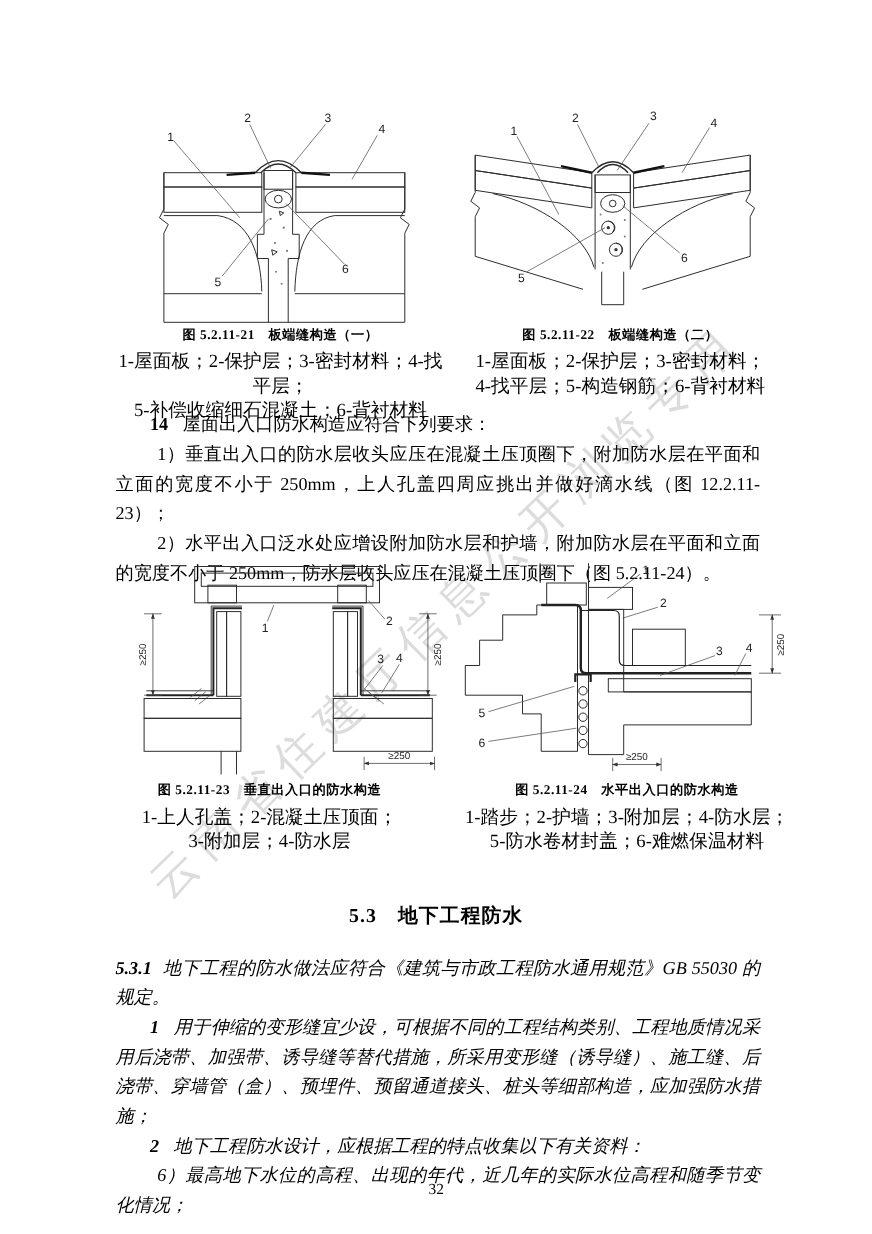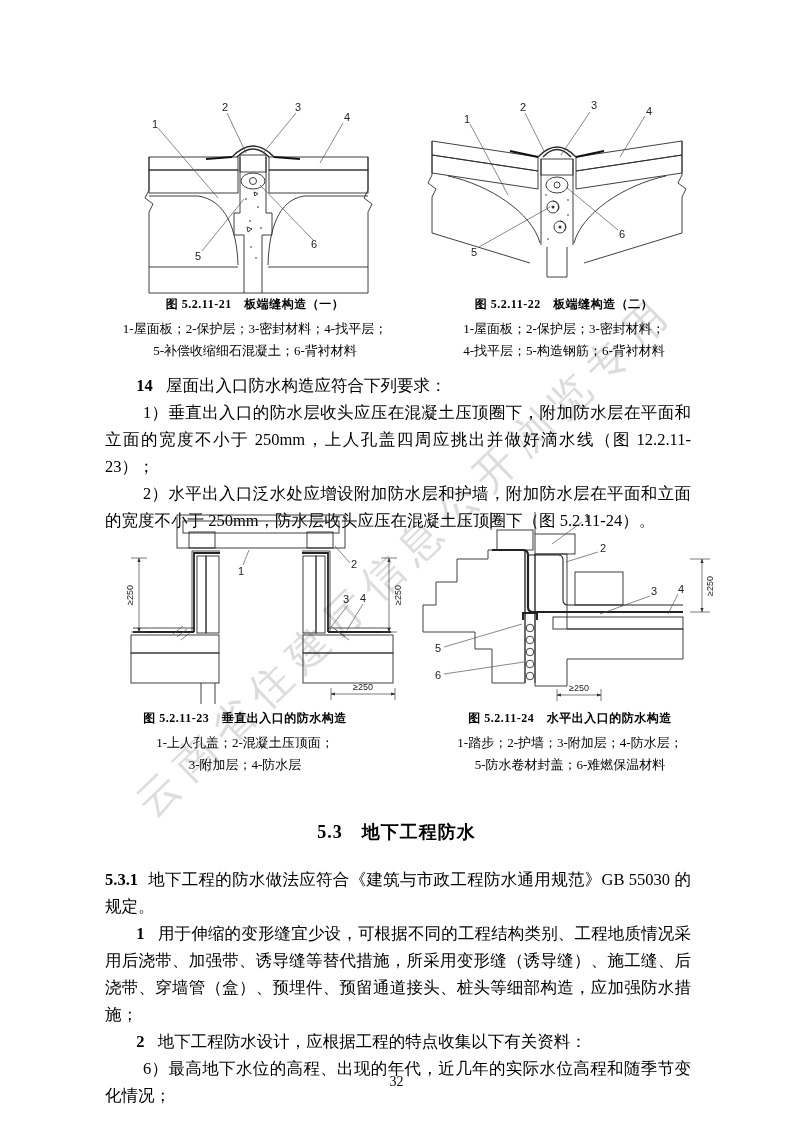--- a/index.html
+++ b/index.html
@@ -9,21 +9,21 @@
     font-family:"Liberation Serif", serif;
     color:#000;
     position:relative;
     overflow:hidden;
   }
   .page { position:absolute; inset:0; }
   .fig { position:absolute; }
   .fig svg { display:block; }
   .caption { position:absolute; text-align:center; }
   .cap-title { font-weight:bold; font-size:12px; margin-bottom:5px; letter-spacing:0.5px; }
-  .cap-line  { font-size:13px; line-height:22px; }
+  .cap-line  { font-size:17px; line-height:22px; }
   .bodytext {
     position:absolute; left:105px; width:586px;
     font-size:16.5px; line-height:27px; text-align:justify;
   }
   .para     { text-indent:1.9em; }
   .para-sub { text-indent:2.3em; }
   .num { font-weight:bold; margin-right:0.8em; }
   .num531 { font-weight:bold; margin-right:0.6em; }
   .heading {
     position:absolute; left:0; width:100%; text-align:center;
@@ -295,21 +295,21 @@
   </div>
 
   <div class="caption" style="left:420px; top:710px; width:300px;">
     <div class="cap-title">图 5.2.11-24　水平出入口的防水构造</div>
     <div class="cap-line">1-踏步；2-护墙；3-附加层；4-防水层；</div>
     <div class="cap-line">5-防水卷材封盖；6-难燃保温材料</div>
   </div>
 
   <div class="heading" style="top:820px;">5.3　地下工程防水</div>
 
-  <div class="bodytext" style="top:866px;">
+  <div class="bodytext" style="top:866px;font-style:italic;">
     <p><span class="num531">5.3.1</span><span>地下工程的防水做法应符合《建筑与市政工程防水通用规范》GB 55030 的规定。</span></p>
     <p class="para"><span class="num">1</span><span>用于伸缩的变形缝宜少设，可根据不同的工程结构类别、工程地质情况采用后浇带、加强带、诱导缝等替代措施，所采用变形缝（诱导缝）、施工缝、后浇带、穿墙管（盒）、预埋件、预留通道接头、桩头等细部构造，应加强防水措施；</span></p>
     <p class="para"><span class="num">2</span><span>地下工程防水设计，应根据工程的特点收集以下有关资料：</span></p>
     <p class="para-sub">6）最高地下水位的高程、出现的年代，近几年的实际水位高程和随季节变化情况；</p>
   </div>
 
   <div class="pagenum" style="top:1074px;">32</div>
 
 </div>
 

